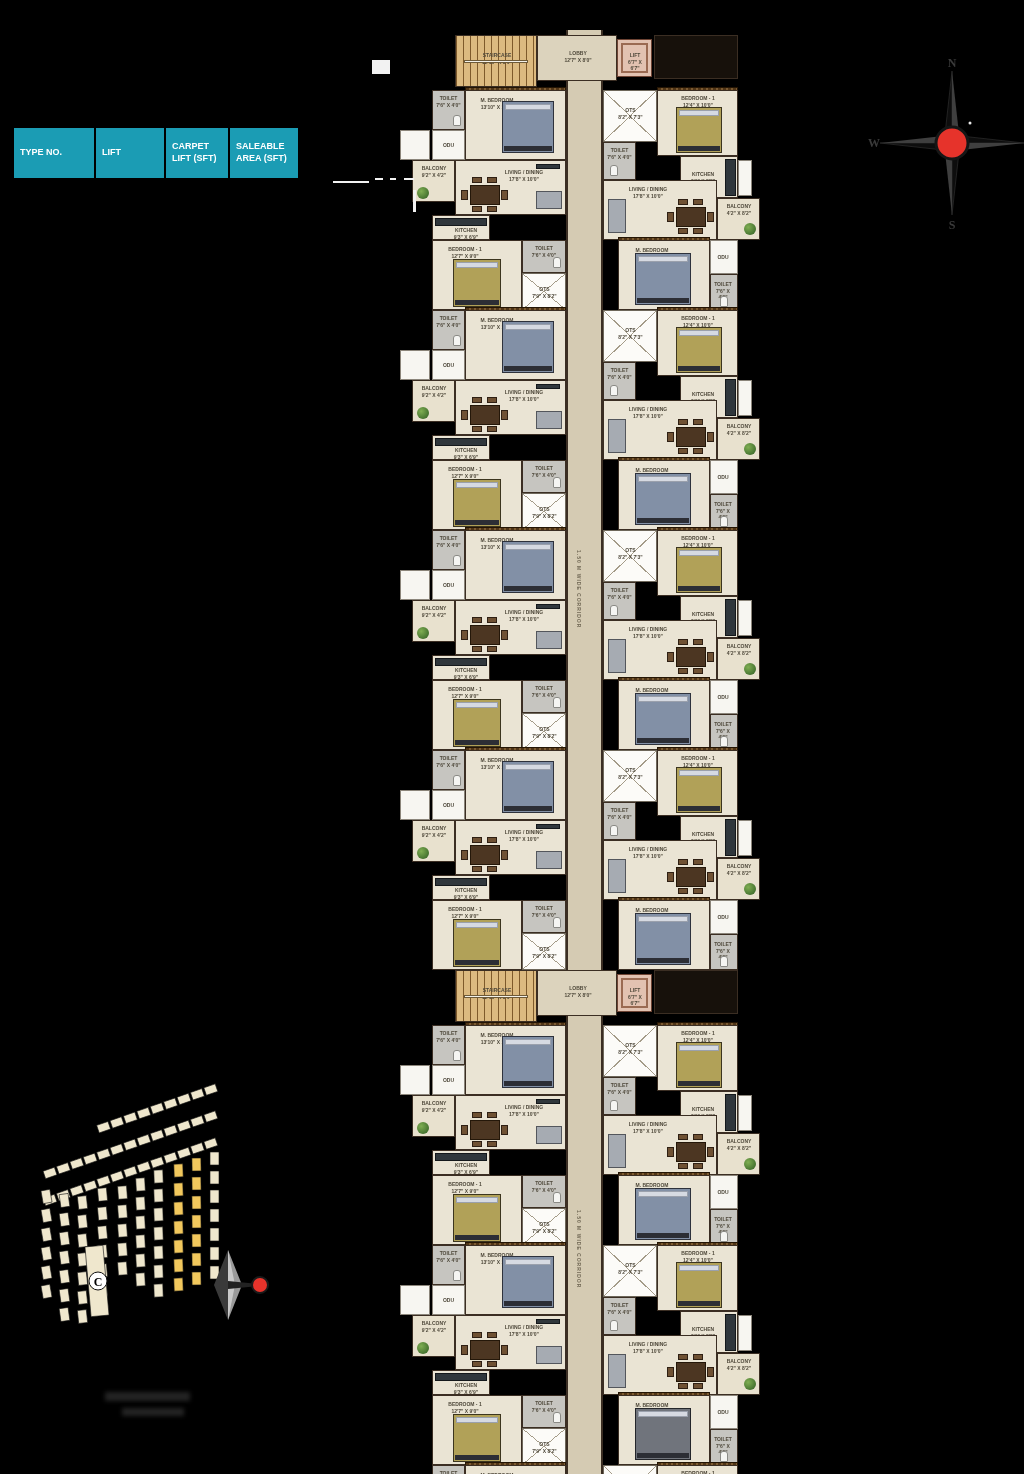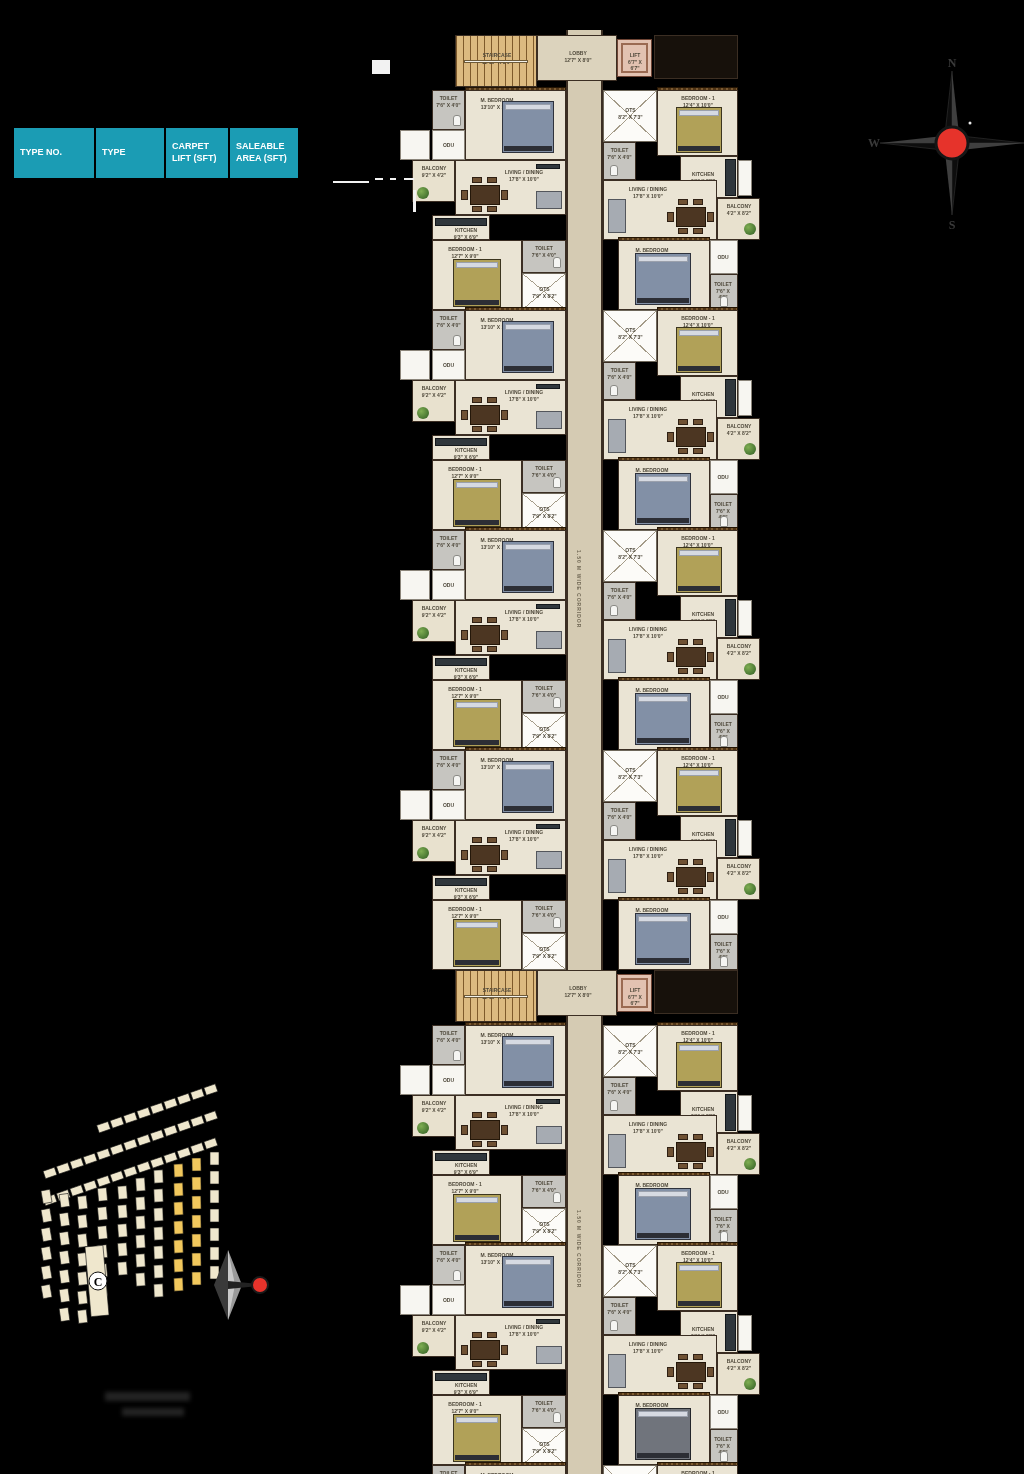--- a/index.html
+++ b/index.html
@@ -57,21 +57,21 @@
   #keyplan{position:absolute;left:22px;top:1038px;}
   .smudge{position:absolute;background:#232323;filter:blur(2px);}
 </style>
 </head>
 <body>
 
 <div id="canvas">
 
   <div class="thead">
     <div class="th w1">TYPE NO.</div>
-    <div class="th w2">TYPE</div>
+    <div class="th w2">LIFT</div>
     <div class="th w3">CARPET LIFT (SFT)</div>
     <div class="th w4">SALEABLE AREA (SFT)</div>
   </div>
 
   <div id="floorplan">
       <div class="corrstrip" style="left: 196px; top: 0px; width: 37px; height: 1444px;"></div>
       <div class="corrlabel" style="left: 206px; top: 520px; height: 130px;">1.50 M WIDE CORRIDOR</div>
       <div class="corrlabel" style="left: 206px; top: 1180px; height: 130px;">1.50 M WIDE CORRIDOR</div>
       <div class="room stair" style="left: 85px; top: 5px; width: 82px; height: 52px;">
         <div class="rlabel" style="left: 14px; top: 16px; width: 54px;">STAIRCASE

